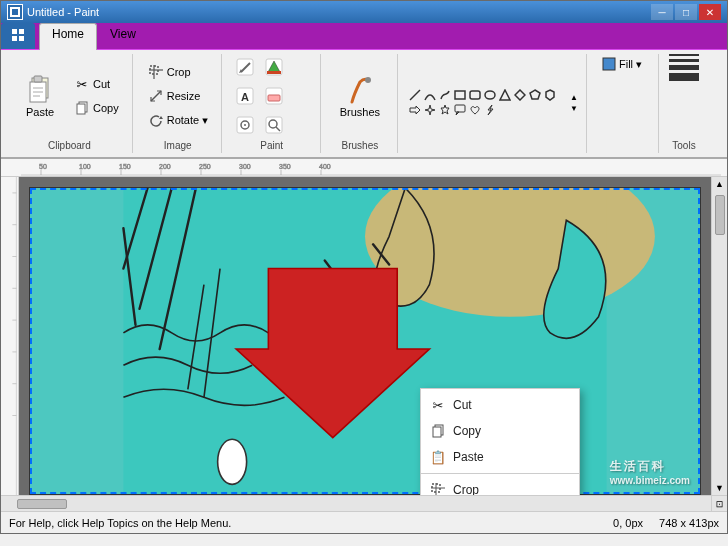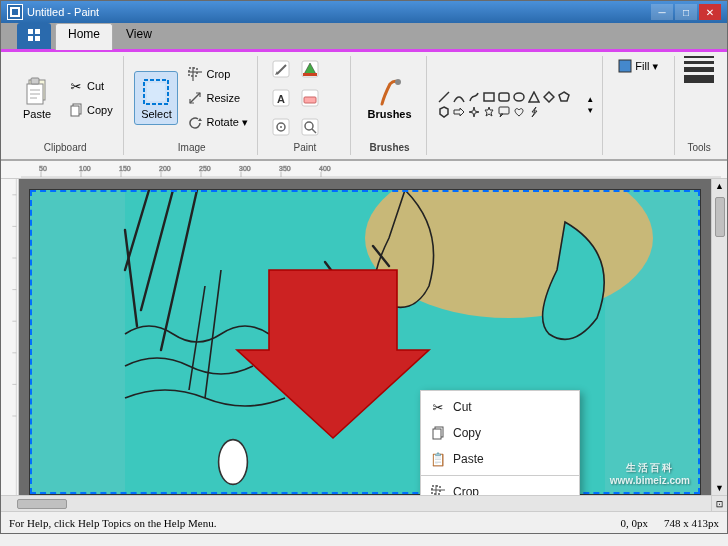--- a/index.html
+++ b/index.html
@@ -18,23 +18,23 @@
     .title-bar-icon {
       width: 16px; height: 16px;
       background: #fff;
       margin-right: 4px;
       display: flex; align-items: center; justify-content: center;
     }
 
     
     .ribbon-tabs {
       display: flex;
-      background: #a3a3a3;
-      border-bottom: 3px solid #d946ef;
-      padding-left: 16px;
+      background: #a21caf;
+      border-bottom: 1px solid #d946ef;
+      padding-left: 0;
     }
     .ribbon-tab {
       padding: 3px 12px;
       font-size: 12px;
       cursor: pointer;
       border: 1px solid transparent;
       border-bottom: none;
       border-radius: 3px 3px 0 0;
     }
     .ribbon-tab.active {
@@ -248,21 +248,20 @@
     }
     .bottom-bar {
       height: 22px;
       background: #f0f0f0;
       border-top: 1px solid #ccc;
       display: flex;
       align-items: center;
       padding: 0 8px;
       font-size: 11px;
       gap: 16px;
-      font-family: Liberation Serif, serif;
     }
   </style>
 </head>
 <body>
 
 <div class="app-window">
 
   <div class="title-bar">
     <div class="title-bar-icon">
       <svg width="14" height="14" viewBox="0 0 14 14">
@@ -328,29 +327,20 @@
             </div>
             <span>Copy</span>
           </div>
         </div>
       </div>
       <div class="ribbon-group-label">Clipboard</div>
     </div>
 
     <div class="ribbon-group">
       <div class="ribbon-group-content">
-        <div class="ribbon-btn-large active" style="background:#cce0f7; border-color:#5a99c8;">
-          <div class="ribbon-btn-icon-large">
-            <svg width="28" height="28" viewBox="0 0 28 28">
-              <rect x="2" y="2" width="24" height="24" fill="none" stroke="#0078d7" stroke-width="2" stroke-dasharray="4,2"></rect>
-              <rect x="5" y="5" width="18" height="18" fill="#e0f0ff" opacity="0.5"></rect>
-            </svg>
-          </div>
-          <span>Select</span>
-        </div>
         <div class="ribbon-small-group">
           <div class="ribbon-btn-small">
             <div class="ribbon-btn-icon-small">
               <svg width="14" height="14" viewBox="0 0 14 14">
                 <rect x="1" y="1" width="8" height="8" fill="none" stroke="#555" stroke-width="1.5" stroke-dasharray="2,2"></rect>
                 <line x1="0" y1="5" x2="14" y2="5" stroke="#555" stroke-width="1.2"></line>
                 <line x1="5" y1="0" x2="5" y2="14" stroke="#555" stroke-width="1.2"></line>
               </svg>
             </div>
             <span>Crop</span>
@@ -424,21 +414,21 @@
           <svg width="18" height="18" viewBox="0 0 18 18">
             <rect x="1" y="1" width="16" height="16" rx="2" fill="white" stroke="#ccc" stroke-width="1"></rect>
             <circle cx="8" cy="8" r="4" fill="none" stroke="#666" stroke-width="1.5"></circle>
             <line x1="11" y1="11" x2="15" y2="15" stroke="#666" stroke-width="1.5"></line>
           </svg>
         </div>
       </div>
       <div class="ribbon-group-label">Paint</div>
     </div>
 
-    <div class="ribbon-group" style="min-width:55px;font-weight:bold;">
+    <div class="ribbon-group" style="min-width:55px;">
       <div class="ribbon-group-content" style="justify-content:center;">
         <div class="ribbon-btn-large">
           <div class="ribbon-btn-icon-large">
             <svg width="28" height="32" viewBox="0 0 28 32">
               <path d="M6,28 Q8,20 14,8 Q18,4 22,6" stroke="#cc6622" stroke-width="3" fill="none" stroke-linecap="round"></path>
               <circle cx="22" cy="6" r="3" fill="#888"></circle>
             </svg>
           </div>
           <span>Brushes</span>
         </div>
@@ -682,21 +672,21 @@
                 <span>Crop</span>
               </div>
               <div class="context-menu-item">
                 
                 
               </div>
 
             </div>
 
             <div class="watermark">
-              <div style="font-size:10px; letter-spacing:2px;text-align:center;">生活百科</div>
+              <div style="font-size:12px; letter-spacing:2px;">生活百科</div>
               <div style="font-size:10px;">www.bimeiz.com</div>
             </div>
           </div>
         </div>
 
         <div class="scroll-v">
           <div style="font-size:9px; cursor:pointer; padding:2px;">▲</div>
           <div style="flex:1; display:flex; align-items:flex-start; justify-content:center; padding-top:4px;">
             <div style="width:10px; height:40px; background:#c0c0c0; border:1px solid #999; border-radius:2px; cursor:pointer;"></div>
           </div>

